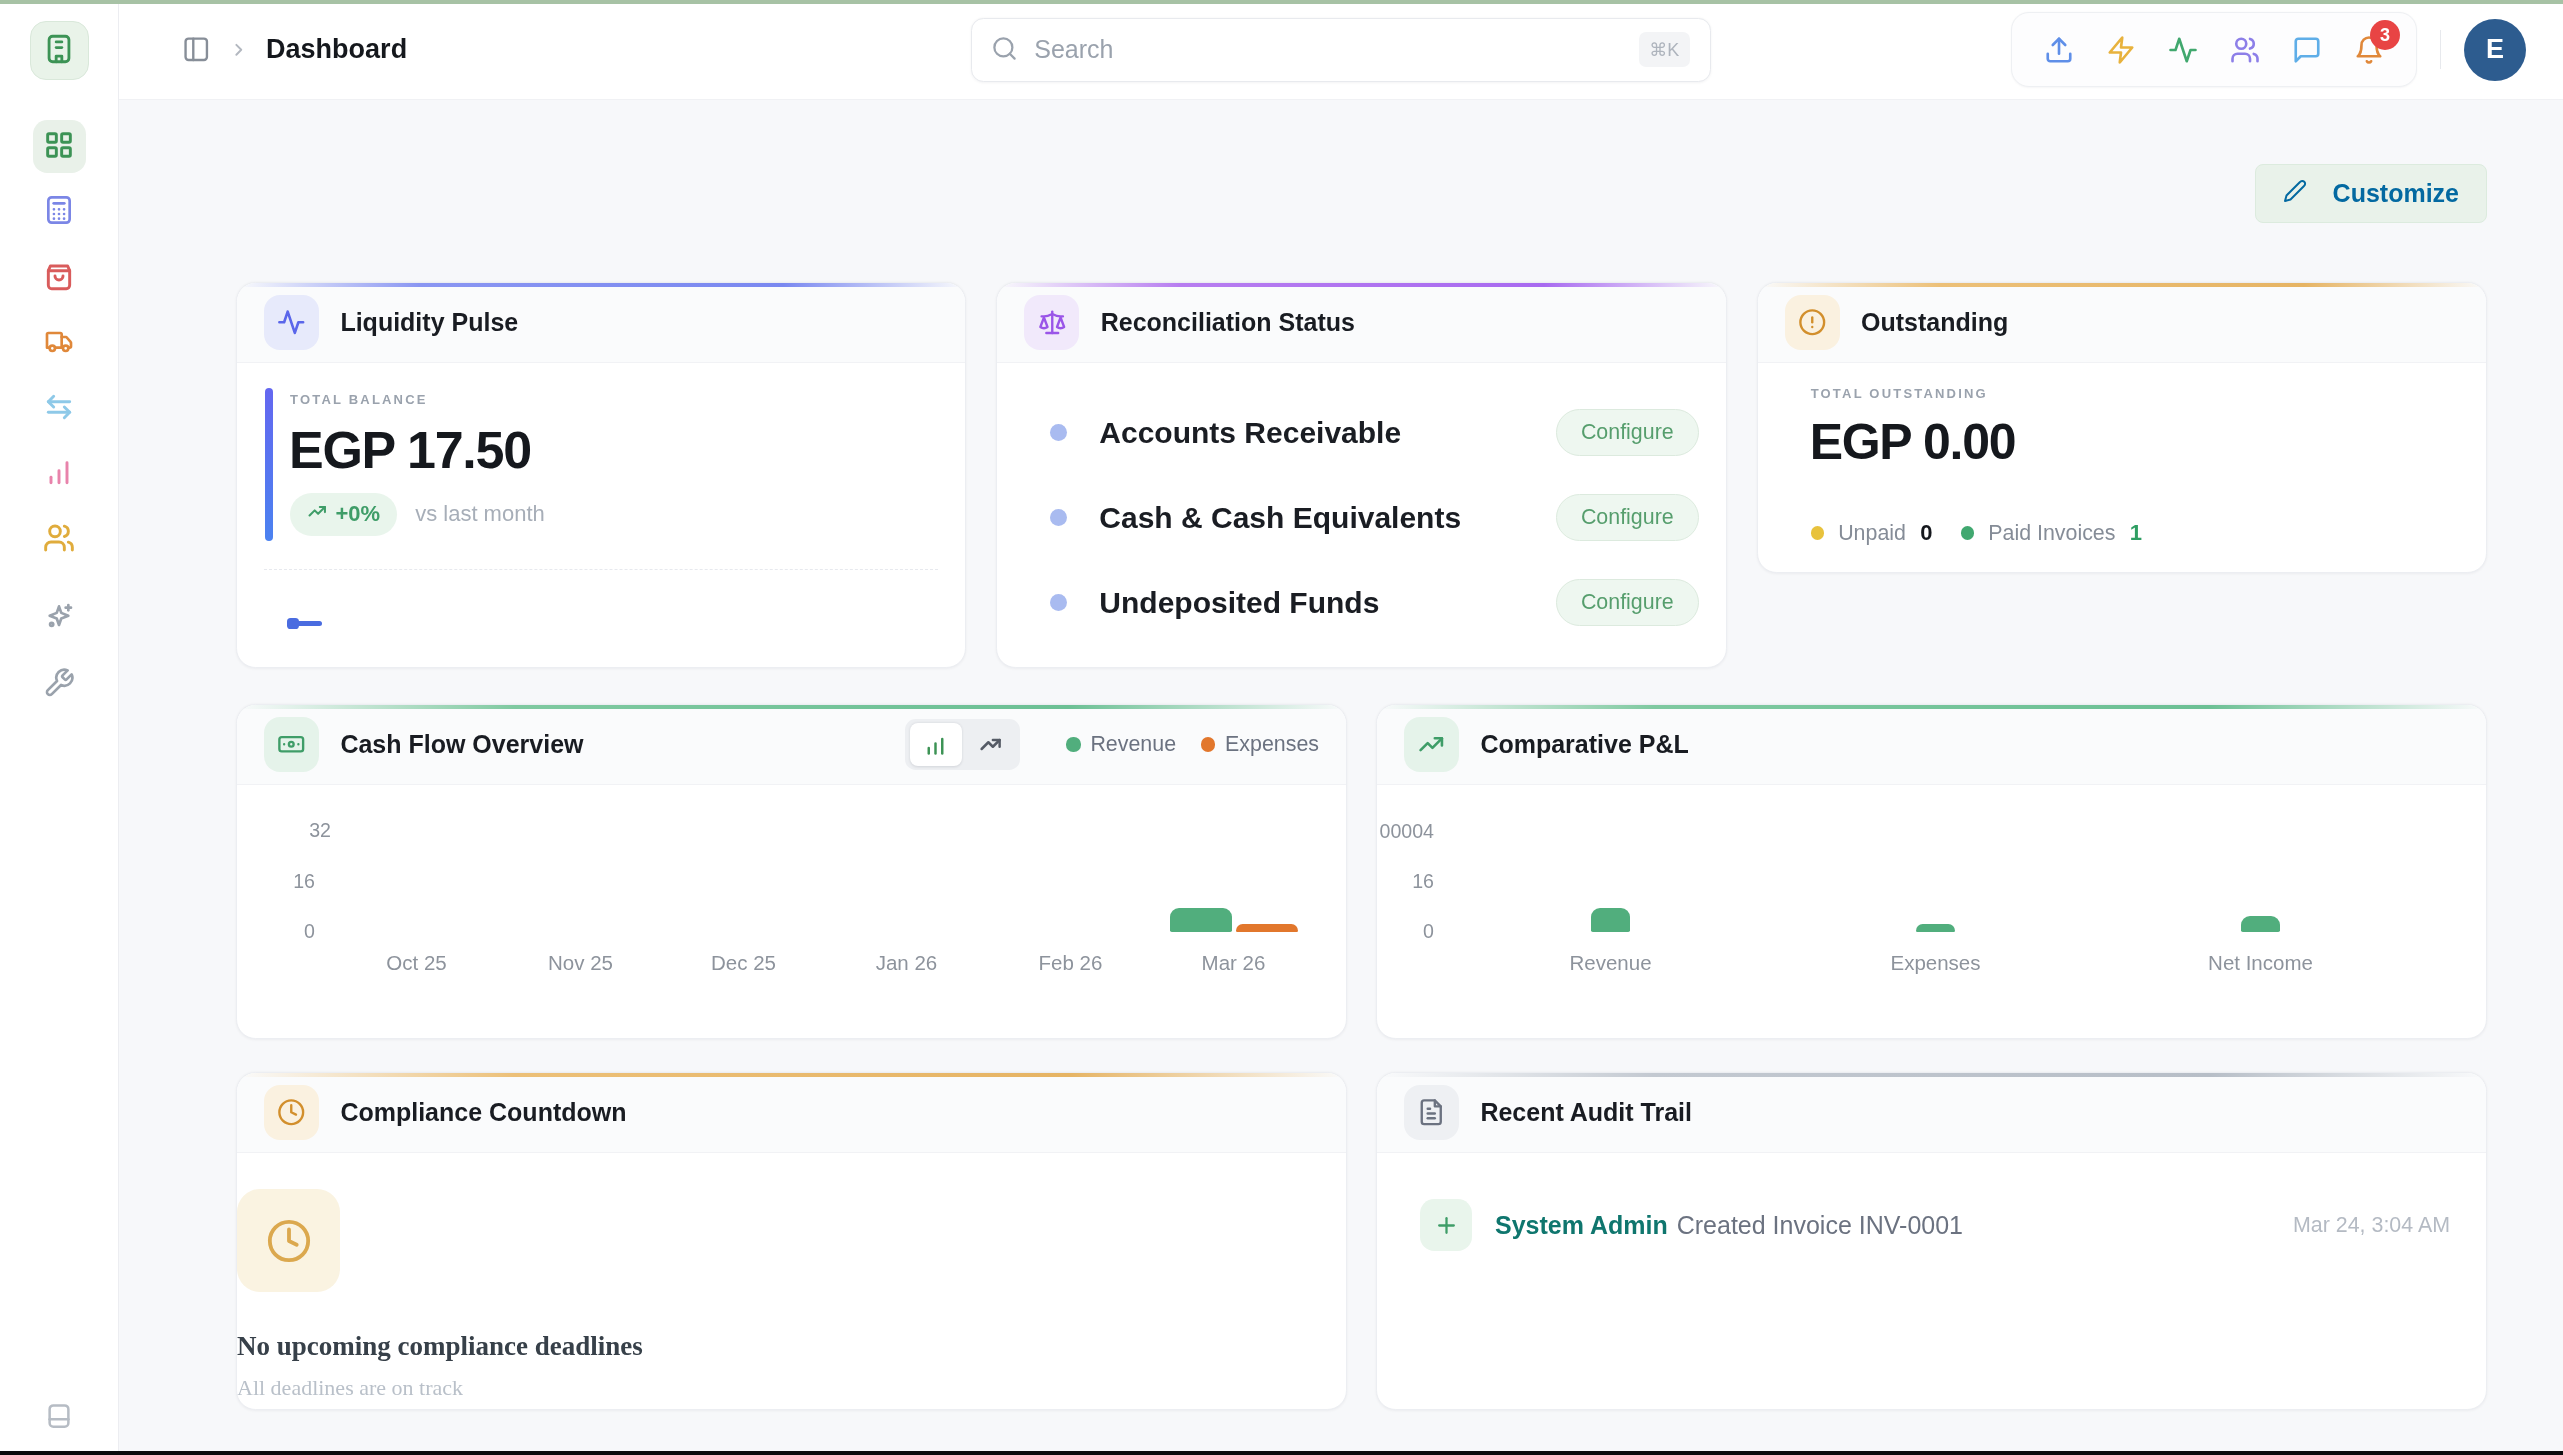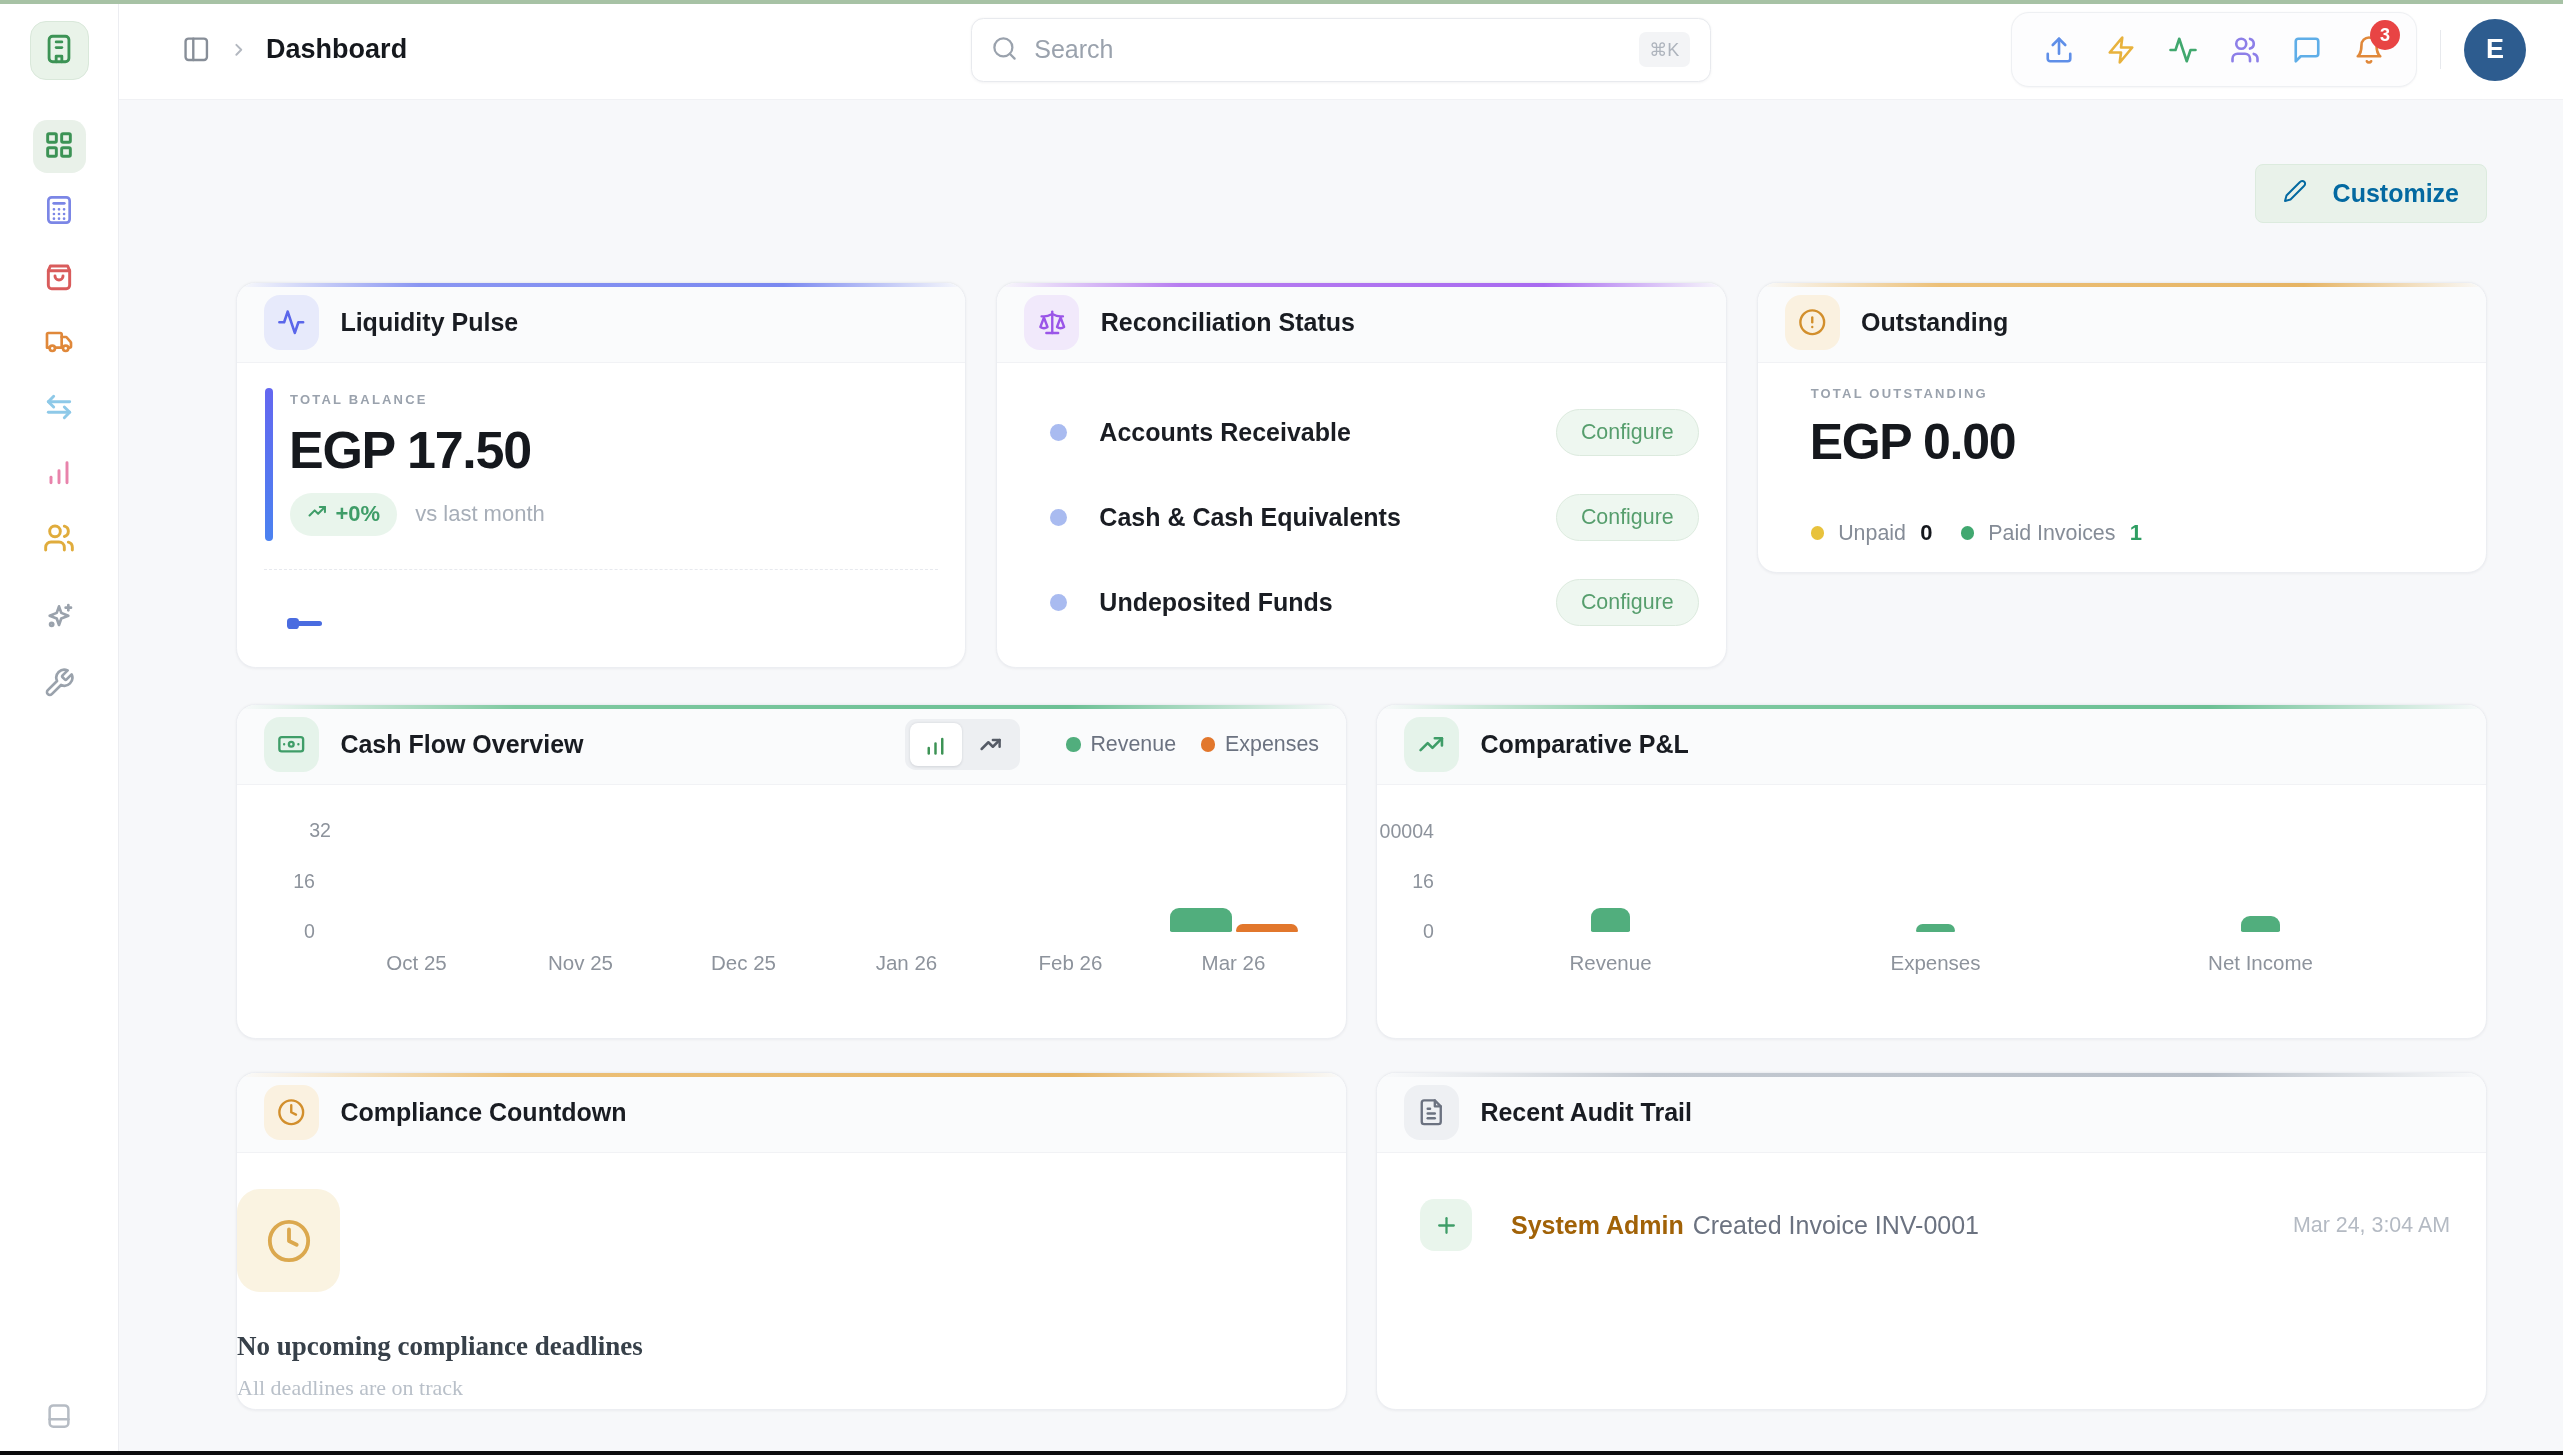--- a/index.html
+++ b/index.html
@@ -74,21 +74,21 @@
   .delta-caption{font-size:22px;color:#a7aeb8;}
   .liq-dash{position:absolute;left:27px;right:27px;top:206px;border-top:1.8px dashed #e7e9ee;}
   .spark{position:absolute;left:50px;top:254px;width:36px;height:12.5px;}
   .spark .line{position:absolute;left:5.3px;top:4.4px;width:30px;height:4.4px;border-radius:2.7px;background:#4a6ce0;}
   .spark .dot{position:absolute;left:0;top:0.9px;width:11.6px;height:11.6px;border-radius:3.6px;background:#4a6ce0;}
 
   
   .recon-body{padding-top:27px;}
   .recon-row{display:flex;align-items:center;height:85px;padding:0 27px 0 53px;}
   .recon-dot{width:17px;height:17px;border-radius:50%;background:#a9bbf0;flex:0 0 auto;}
-  .recon-label{margin-left:32px;font-size:25px;font-weight:700;color:#1a1d23;}
+  .recon-label{margin-left:32px;font-size:30px;font-weight:700;color:#1a1d23;}
   .btn-configure{margin-left:auto;background:#eef7f0;border:0.9px solid #dceade;border-radius:889px;padding:9.8px 24px;font-size:21.4px;font-weight:500;color:#569e6d;font-family:inherit;cursor:pointer;}
 
   
   .out-body{position:relative;height:210px;}
   .out-label{position:absolute;left:53px;top:23px;}
   .out-value{position:absolute;left:52px;top:50px;font-size:50px;}
   .out-footer{position:absolute;left:53px;bottom:27px;display:flex;align-items:center;gap:14.2px;}
   .mini-dot{width:13.3px;height:13.3px;border-radius:50%;}
   .mini-dot.yellow{background:#e8c23d;}
   .mini-dot.green{background:#41a870;}
@@ -113,21 +113,21 @@
   .comp-body{height:258px;display:flex;flex-direction:column;align-items:flex-start;font-family:Liberation Serif, serif;}
   .comp-chip{margin-top:36px;width:103px;height:103px;border-radius:23px;background:#faf3e1;display:flex;align-items:center;justify-content:center;color:#dba84e;}
   .comp-title{margin-top:39px;font-size:27px;font-weight:700;color:#374049;}
   .comp-caption{margin-top:12.5px;font-size:22px;color:#b9c0c9;}
 
   
   .audit-body{padding:46px 36px 0 43px;}
   .audit-row{display:flex;align-items:center;}
   .audit-chip{width:52px;height:52px;border-radius:14.2px;background:#e9f5ec;color:#3f9d68;display:flex;align-items:center;justify-content:center;flex:0 0 auto;}
   .audit-text{margin-left:23px;font-size:25px;color:#6b7280;}
-  .audit-actor{font-weight:700;color:#a16207;margin-right:9px;margin-left:16px;}
+  .audit-actor{font-weight:700;color:#0f766e;margin-right:9px;}
   .audit-time{margin-left:auto;font-size:21.4px;color:#b4bac3;}
 </style>
 </head>
 <body>
 
 <div class="app">
   <div class="topstrip"></div>
 
   <aside class="sidebar">
     <div class="logo-wrap">

